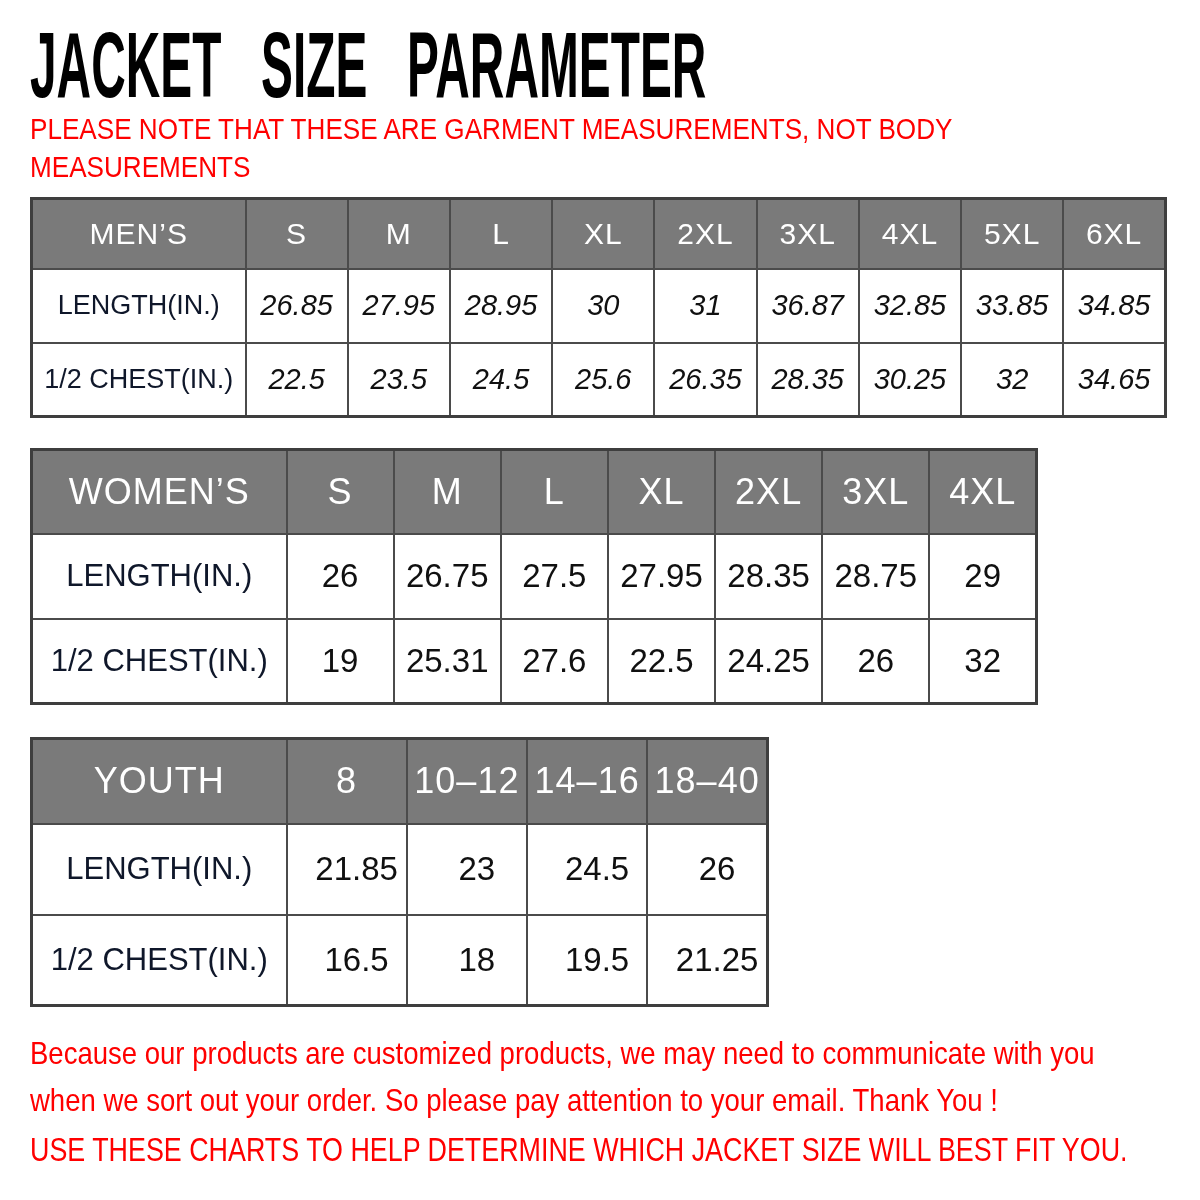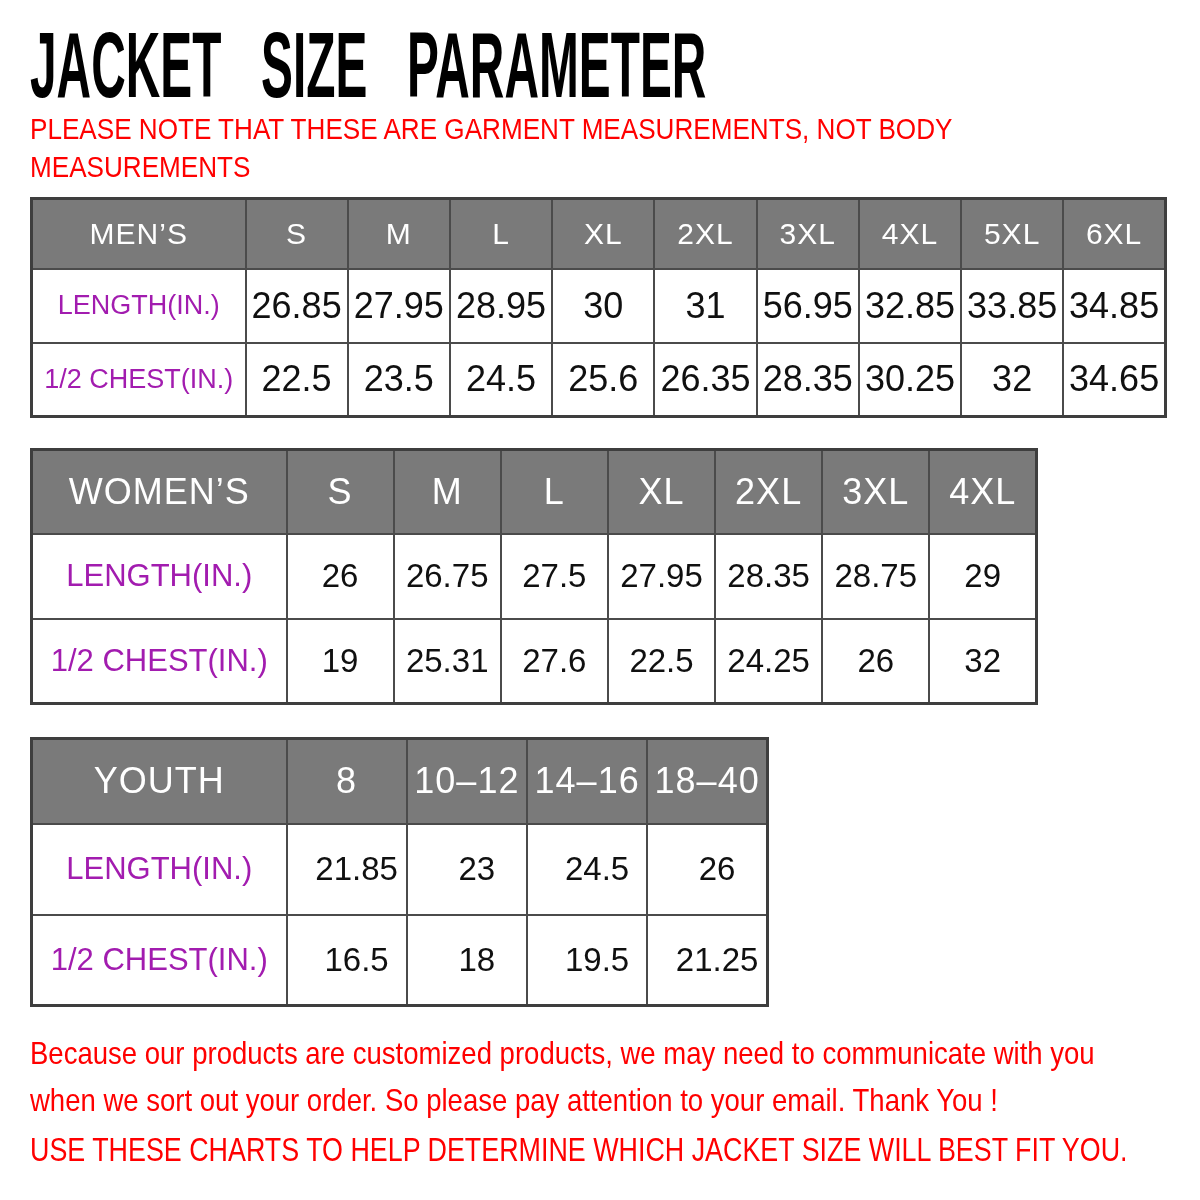--- a/index.html
+++ b/index.html
@@ -40,30 +40,30 @@
   table.size-table th, table.size-table td {
     border: 2px solid #4b4b4b;
     text-align: center; vertical-align: middle;
     padding: 0; overflow: hidden;
     font-weight: normal;
   }
   table.size-table thead th {
     background: #7a7a7a; color: #ffffff;
     letter-spacing: 1px;
   }
-  table.size-table tbody th { color: #a21caf; }
+  table.size-table tbody th { color: #0f172a; }
   table.size-table tbody td { color: #101010; }
 
   
   .men-table { top: 197px; width: 1137px; border-radius: 10px; }
   .men-table thead tr { height: 70px; }
   .men-table tbody tr { height: 74px; }
   .men-table thead th { font-size: 30px; }
   .men-table tbody th { font-size: 27px; }
-  .men-table tbody td { font-size: 36px; }
+  .men-table tbody td { font-size: 29px; font-style: italic; }
   .men-table col.label-col { width: 214px; }
 
   
   .women-table { top: 448px; width: 1008px; }
   .women-table thead tr { height: 84px; }
   .women-table tbody tr { height: 85px; }
   .women-table thead th { font-size: 36px; }
   .women-table tbody th { font-size: 31px; }
   .women-table tbody td { font-size: 33px; }
   .women-table col.label-col { width: 255px; }
@@ -131,21 +131,21 @@
       </tr>
     </thead>
     <tbody>
       <tr>
         <th>LENGTH(IN.)</th>
         <td>26.85</td>
         <td>27.95</td>
         <td>28.95</td>
         <td>30</td>
         <td>31</td>
-        <td>56.95</td>
+        <td>36.87</td>
         <td>32.85</td>
         <td>33.85</td>
         <td>34.85</td>
       </tr>
       <tr>
         <th>1/2 CHEST(IN.)</th>
         <td>22.5</td>
         <td>23.5</td>
         <td>24.5</td>
         <td>25.6</td>

